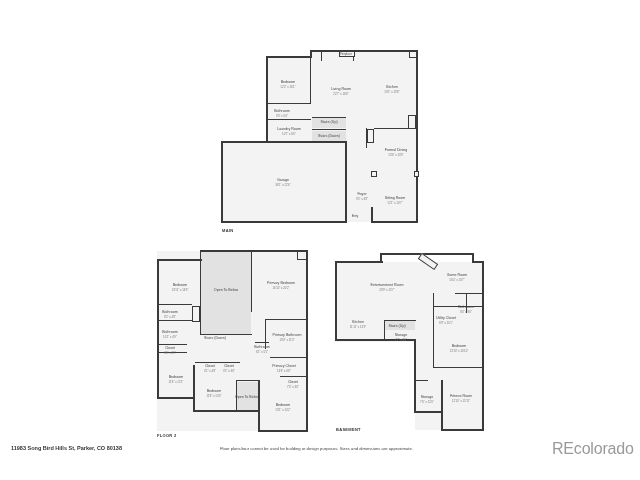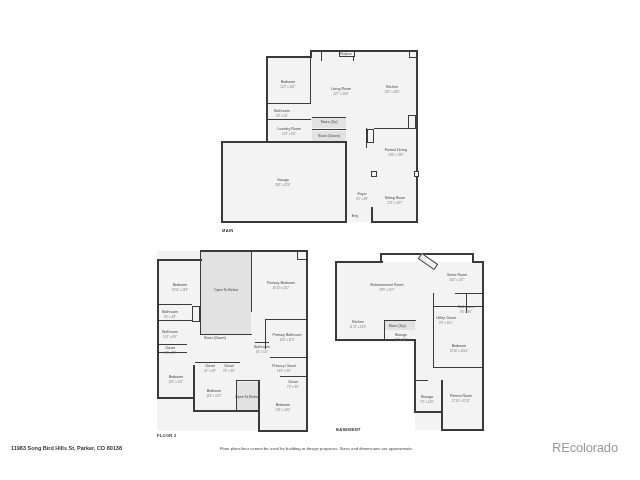--- a/index.html
+++ b/index.html
@@ -6,21 +6,21 @@
   body { width:640px; height:480px; position:relative; overflow:hidden; font-family:"Liberation Sans", sans-serif; }
   .plan { position:absolute; background:#f3f3f3; }
   .w { position:absolute; background:#3a3a3a; }
   .room-label { position:absolute; font-size:3.6px; color:#444; text-align:center; line-height:4.5px; white-space:nowrap; transform:translateX(-50%); }
   .room-label .dim { color:#777; font-size:2.8px; display:block; }
   .shade { position:absolute; background:#e2e2e2; }
   .small-box { position:absolute; border:1px solid #3a3a3a; background:#f3f3f3; }
   .floor-title { position:absolute; font-size:4px; font-weight:bold; color:#333; letter-spacing:0.3px; }
   .footer-addr { position:absolute; left:11px; top:445px; font-size:5.5px; font-weight:bold; color:#333; }
   .footer-note { position:absolute; left:220px; top:446px; font-size:4.2px; color:#444; }
-  .logo { position:absolute; left:552px; top:440px; font-size:13px; color:#9a9a9a; letter-spacing:-0.2px; }
+  .logo { position:absolute; left:552px; top:440px; font-size:16px; color:#9a9a9a; letter-spacing:-0.2px; }
 </style>
 </head>
 <body>
 
 <div>
 
   <div class="plan" style="left:267px;top:56px;width:43px;height:86px;"></div>
   <div class="plan" style="left:310px;top:50px;width:108px;height:172px;"></div>
   <div class="plan" style="left:222px;top:142px;width:125px;height:80px;"></div>
 

